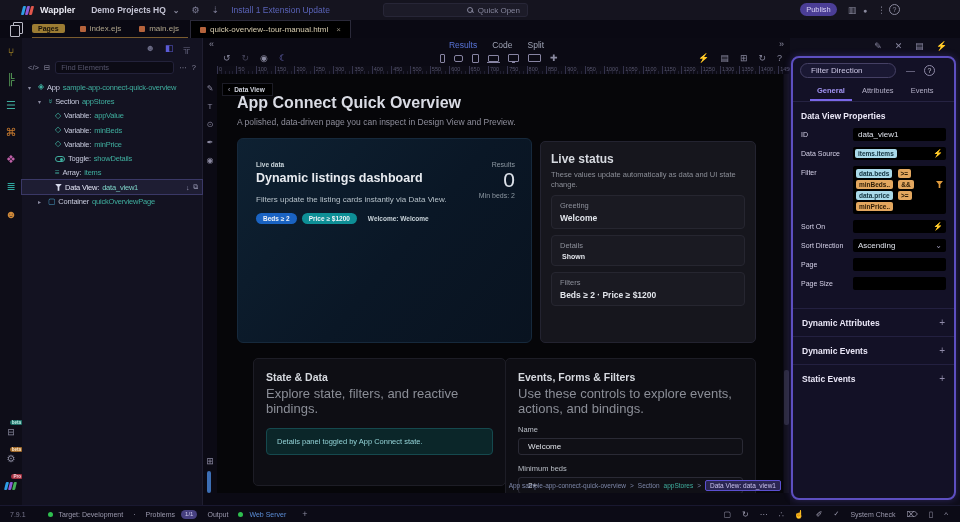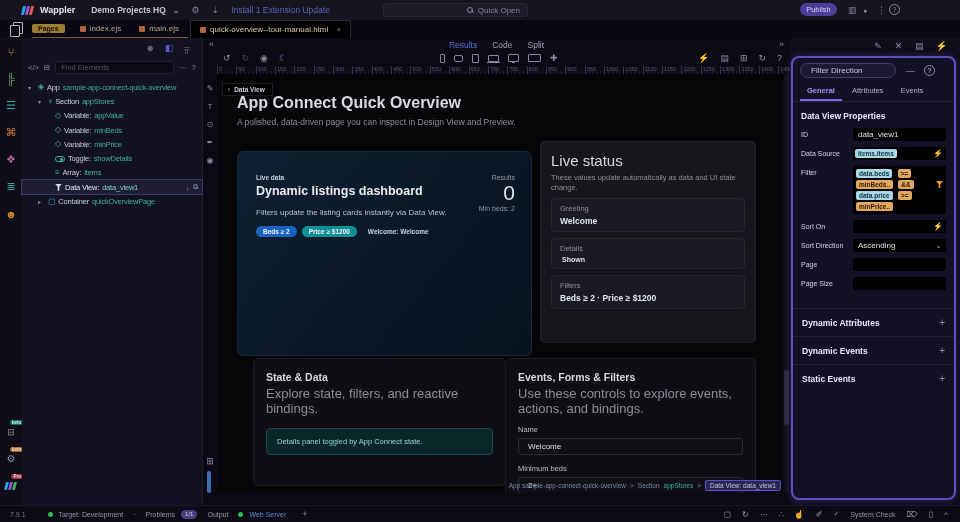--- a/index.html
+++ b/index.html
@@ -103,35 +103,35 @@
   .vt-thumb { position:absolute; left:4px; top:433px; width:4px; height:22px; background:#3c6eb4; border-radius:2px; }
   .vscroll { position:absolute; right:1px; top:36px; width:5px; bottom:12px; background:#12111c; }
   .vthumb { position:absolute; right:0; top:296px; width:5px; height:55px; background:#2c2b3e; border-radius:2px; }
 
   
   .canvas { position:absolute; left:14px; top:36px; width:566px; height:419px; background:#060609; overflow:hidden; }
   .chip { position:absolute; left:5px; top:9px; background:#000; border:1px solid #1c1c26; color:#cfd2dc; font-size:6.5px; font-weight:bold; padding:2px 7px 2px 5px; display:flex; gap:4px; align-items:center; }
   .chip .bk { color:#9a9aa8; }
   .h1 { position:absolute; left:20px; top:20px; font-size:16px; font-weight:bold; color:#d9dbe4; }
   .hsub { position:absolute; left:20px; top:43px; font-size:8.5px; color:#8f8f9c; }
-  .hero { position:absolute; left:20px; top:77px; width:295px; height:205px; border:1px solid #16293c; border-radius:6px;
+  .hero { position:absolute; left:20px; top:64px; width:295px; height:205px; border:1px solid #16293c; border-radius:6px;
     background:linear-gradient(130deg,#0e2132 0%,#0a1726 55%,#091320 100%); }
   .eyebrow { position:absolute; left:18px; top:22px; font-size:6.5px; font-weight:bold; color:#c9d4da; }
   .hero h2 { position:absolute; left:18px; top:32px; font-size:12.5px; color:#e8ebf0; }
   .herosub { position:absolute; left:18px; top:56px; font-size:8px; color:#b6c1c9; }
   .badges { position:absolute; left:18px; top:74px; display:flex; align-items:center; gap:5px; }
   .bpill { font-size:6.5px; font-weight:bold; color:#eef2f8; padding:2px 7px; border-radius:7px; }
   .bpill.blue { background:#1a63c2; } .bpill.teal { background:#0e8f96; }
   .hwelcome { font-size:6.5px; font-weight:bold; color:#c8d2d8; margin-left:6px; }
   .results { position:absolute; right:16px; top:22px; text-align:right; }
   .reslabel { font-size:7px; color:#8d98a2; }
   .resval { font-size:21px; color:#dde2ea; line-height:24px; }
   .resbeds { font-size:7px; color:#8d98a2; }
   .livepanel { position:absolute; left:323px; top:67px; width:216px; height:202px; background:#16161d; border:1px solid #232330; border-radius:5px; padding:10px; }
-  .lp-title { font-size:15px; font-weight:normal; color:#d6d9df; }
+  .lp-title { font-size:12px; font-weight:bold; color:#d6d9df; }
   .lp-sub { font-size:7.5px; color:#8b8e97; margin-top:4px; line-height:9.5px; width:185px; }
   .lbox { background:#1a1a22; border:1px solid #262630; border-radius:4px; padding:5px 8px; margin-top:6px; }
   .lbox .lab { font-size:7.5px; color:#8d909b; }
   .lbox .valv { font-size:8.5px; font-weight:bold; color:#e2e5eb; margin-top:3px; }
   .lbox .valv.small { font-size:7px; margin-left:2px; }
   .card { position:absolute; background:#0e0e14; border:1px solid #1d1d26; border-radius:5px; padding:12px; }
   .card-state { left:36px; top:284px; width:253px; height:128px; }
   .card-events { left:288px; top:284px; width:251px; height:200px; }
   .c-title { font-size:10.5px; font-weight:bold; color:#d6d9df; }
   .c-sub { font-size:13px; color:#8b8e97; margin-top:3px; }
@@ -145,21 +145,21 @@
   .bchip { border:1px solid #5b4fd0; background:#2a2652; color:#c9c2ee; padding:1px 4px; border-radius:2px; }
 
   
   .rightcol { position:absolute; left:790px; top:38px; width:170px; height:467px; background:#0f0e1b; }
   .insp-icons { position:absolute; top:3px; right:12px; display:flex; gap:13px; color:#8a88a2; font-size:9px; }
   .inspector { position:absolute; left:1px; top:18px; width:165px; height:444px; background:#131126; border:2px solid #5d4fc0; border-radius:8px; box-shadow:0 0 7px rgba(96,76,210,.35); }
   .insp-head { display:flex; align-items:center; padding:5px 7px 2px; }
   .insp-title { border:1px solid #454064; background:#1a1833; border-radius:8px; color:#cac5e2; font-size:8px; padding:2px 10px; width:96px; }
   .ih-ic { color:#8f8aa8; font-size:9px; margin-left:10px; }
   .ih-help { width:11px; height:11px; border:1px solid #8f8aa8; border-radius:50%; font-size:7px; text-align:center; line-height:10px; margin-left:9px; }
-  .insp-tabs { display:flex; gap:3px; padding:3px 7px 0; border-bottom:1px solid #262342; }
+  .insp-tabs { display:flex; gap:3px; padding:3px 17px 0; border-bottom:1px solid #262342; }
   .itab { font-size:7.5px; color:#b2afc6; padding:3px 7px 4px; }
   .itab.active { color:#a193f2; font-weight:bold; border-bottom:2px solid #7a68e8; }
   .isection-title { font-size:8.5px; font-weight:bold; color:#eae7f6; padding:9px 8px 7px; }
   .frow { display:flex; align-items:flex-start; padding:0 8px; margin-bottom:6px; }
   .flabel { width:52px; flex:0 0 auto; font-size:7px; color:#d5d1e8; padding-top:3px; }
   .finput { flex:1; background:#000; border-radius:2px; min-height:13px; position:relative; color:#dde0ea; font-size:8px; }
   .finput .txt { display:block; padding:2px 5px; }
   .finput input { width:100%; height:13px; background:transparent; border:none; outline:none; color:#dde0ea; font-size:8px; padding:0 5px; }
   .tk { font-size:6.5px; font-weight:bold; padding:1px 3px; border-radius:2px; margin:2px 1px 0 2px; display:inline-block; }
   .tk.teal { background:#a9d9e9; color:#10303c; }

